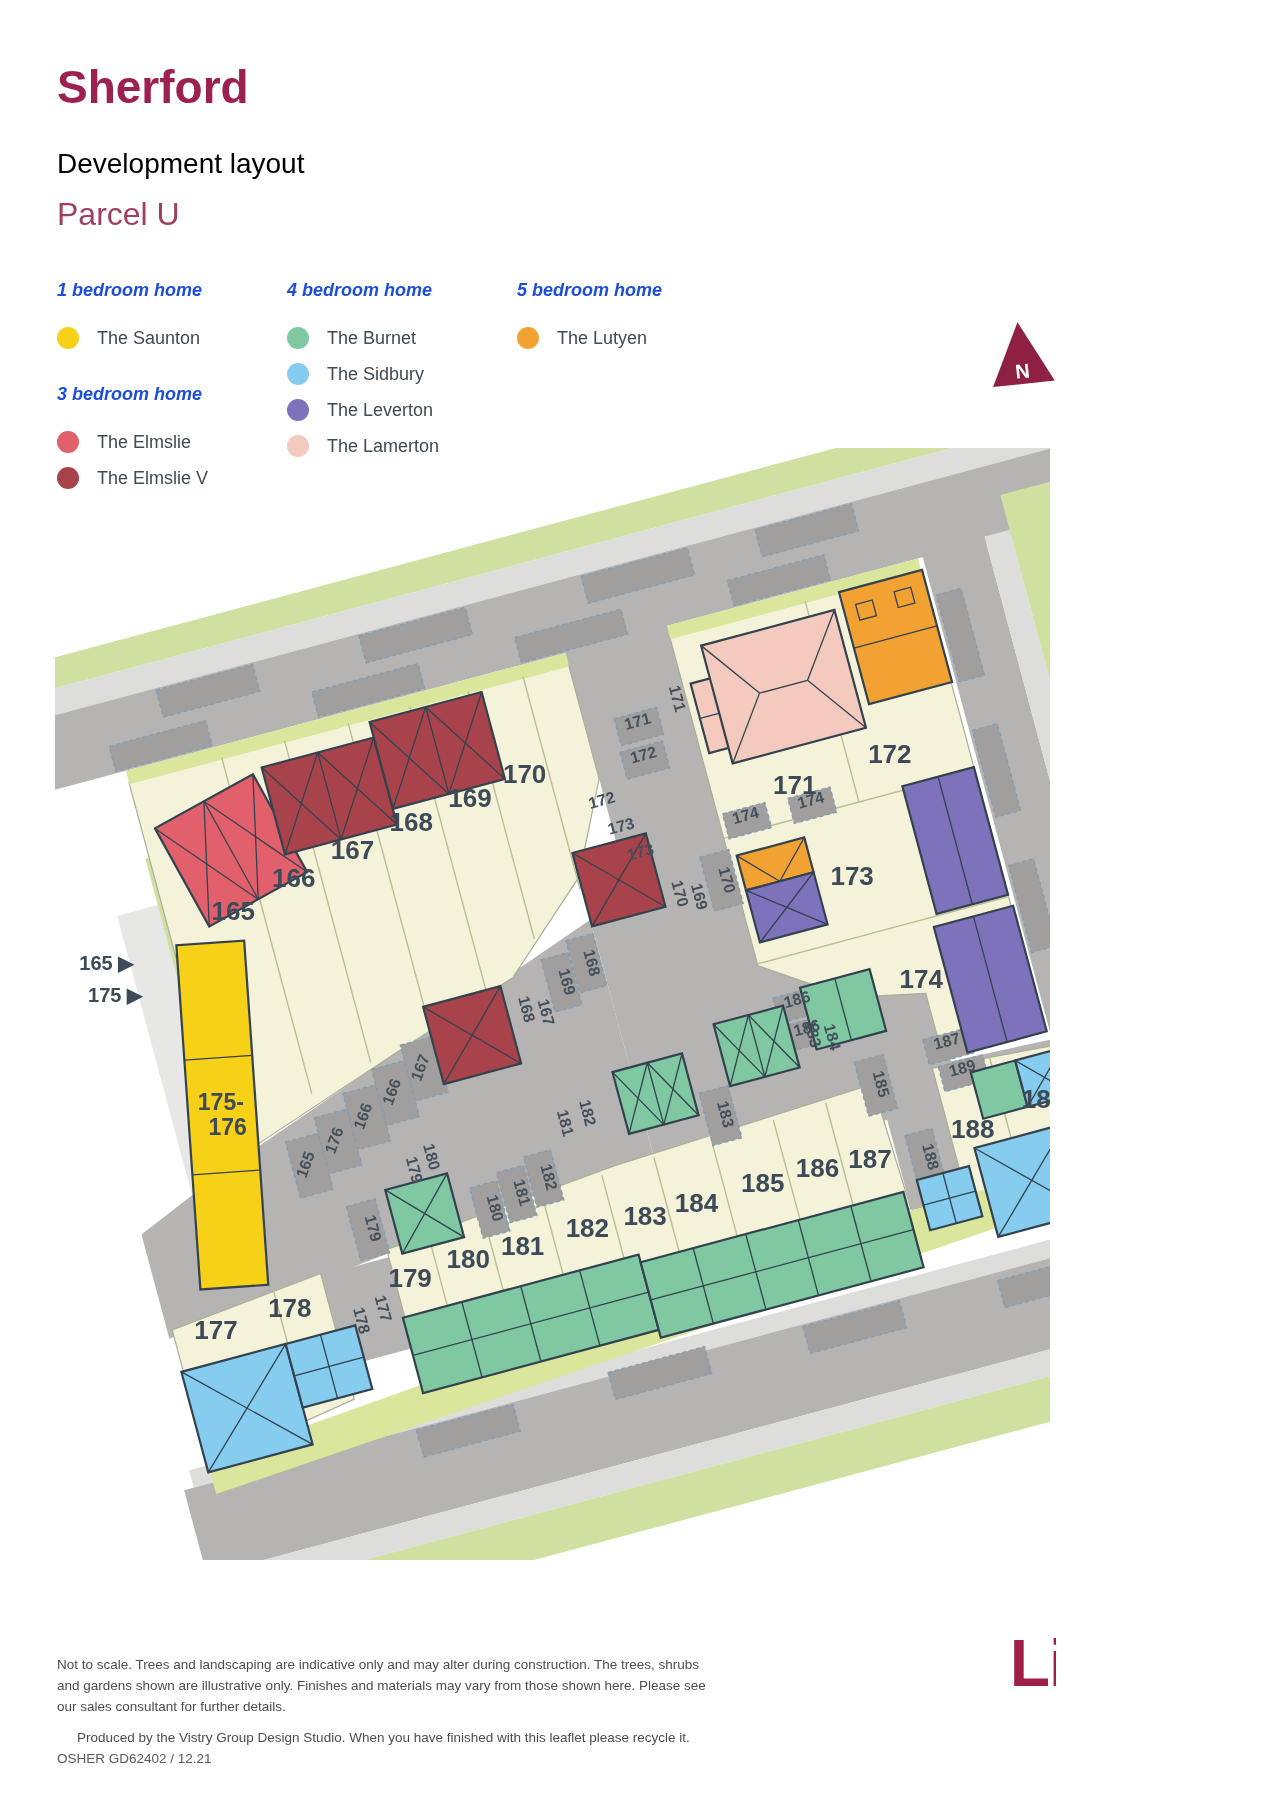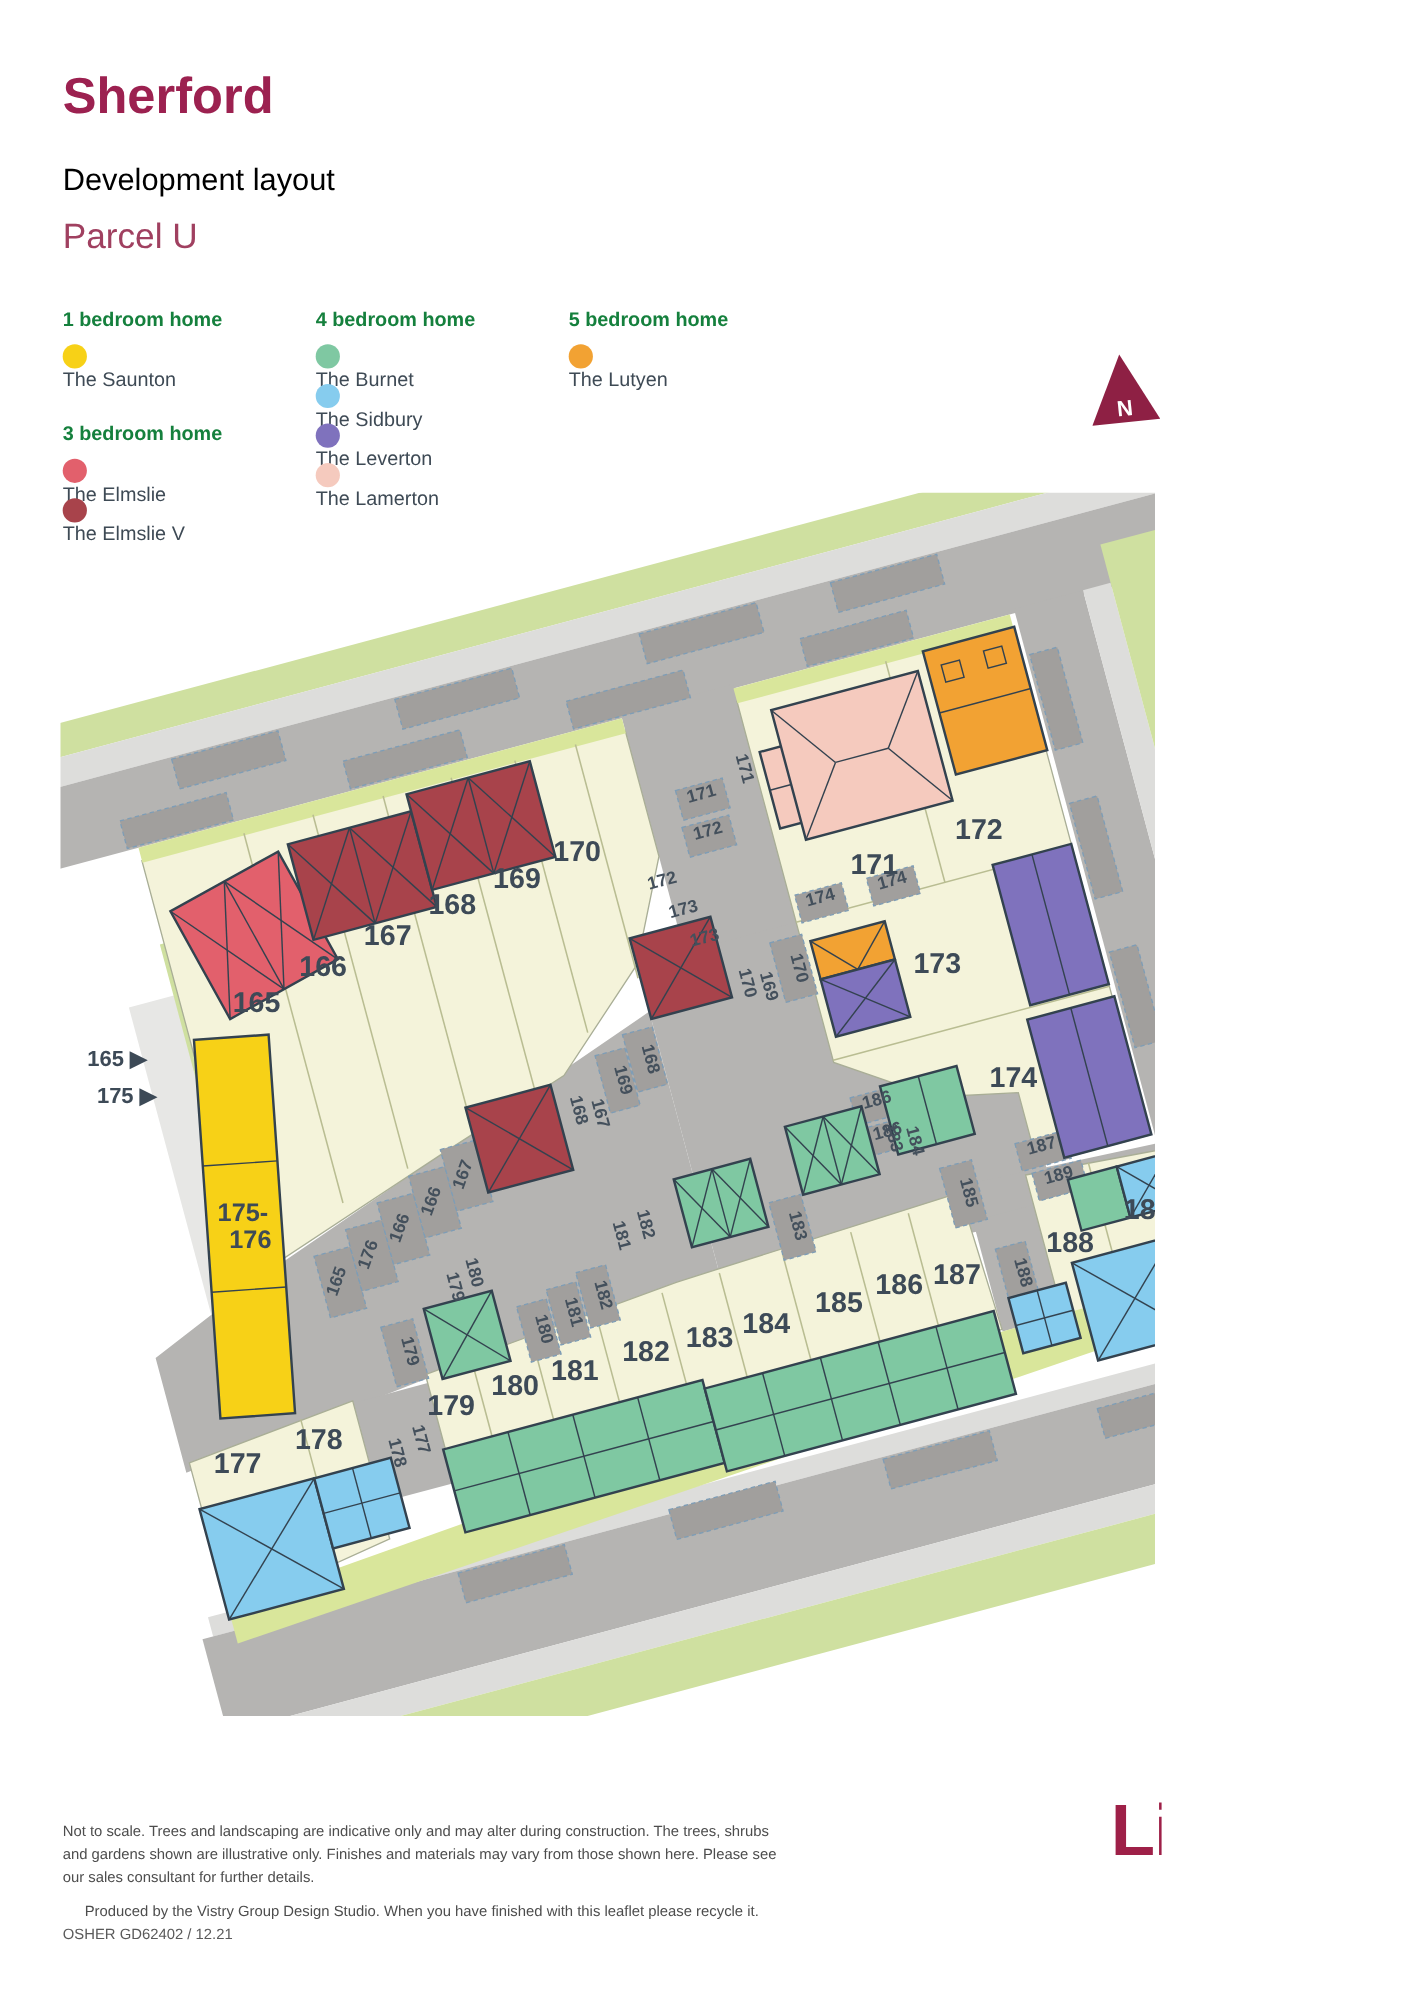--- a/index.html
+++ b/index.html
@@ -2,22 +2,22 @@
 <html><head>
 <meta charset="utf-8">
 <style>
   html,body{margin:0;padding:0;background:#fff;}
   #page{position:relative;width:1056px;height:1810px;background:#ffffff;overflow:hidden;
         font-family:"Liberation Sans",sans-serif;}
   .title{position:absolute;left:57px;top:60px;font-size:46px;font-weight:bold;color:#9c2150;}
   .sub1{position:absolute;left:57px;top:148px;font-size:28px;color:#000000;}
   .sub2{position:absolute;left:57px;top:196px;font-size:32px;color:#a04060;}
   .legend-group{position:absolute;}
-  .legend-header{font-size:18px;font-weight:bold;color:#15803d;margin-bottom:12px;}
-  .legend-item{display:flex;align-items:flex-start;height:36px;flex-direction:column;}
+  .legend-header{font-size:18px;font-weight:bold;color:#1d4ed8;margin-bottom:12px;font-style:italic;}
+  .legend-item{display:flex;align-items:flex-end;height:36px;}
   .legend-dot{width:22px;height:22px;border-radius:50%;margin-right:18px;flex:0 0 22px;}
   .legend-label{font-size:18px;color:#3e4a55;}
   #north{position:absolute;left:985px;top:316px;}
   #map{position:absolute;left:55px;top:448px;}
   .footer{position:absolute;left:57px;top:1655px;width:655px;font-size:13.5px;line-height:1.55;color:#4d4d4d;}
   .footer .l2{margin-top:10px;margin-left:20px;}
   .footer .code{color:#5a5a5a;}
   #logo{position:absolute;left:940px;top:1630px;width:280px;text-align:right;color:#9e2048;}
   #logo .l1{font-size:66px;font-weight:bold;letter-spacing:-1px;line-height:1;}
   #logo .l2{font-size:39px;font-weight:bold;letter-spacing:4px;margin-top:20px;}

